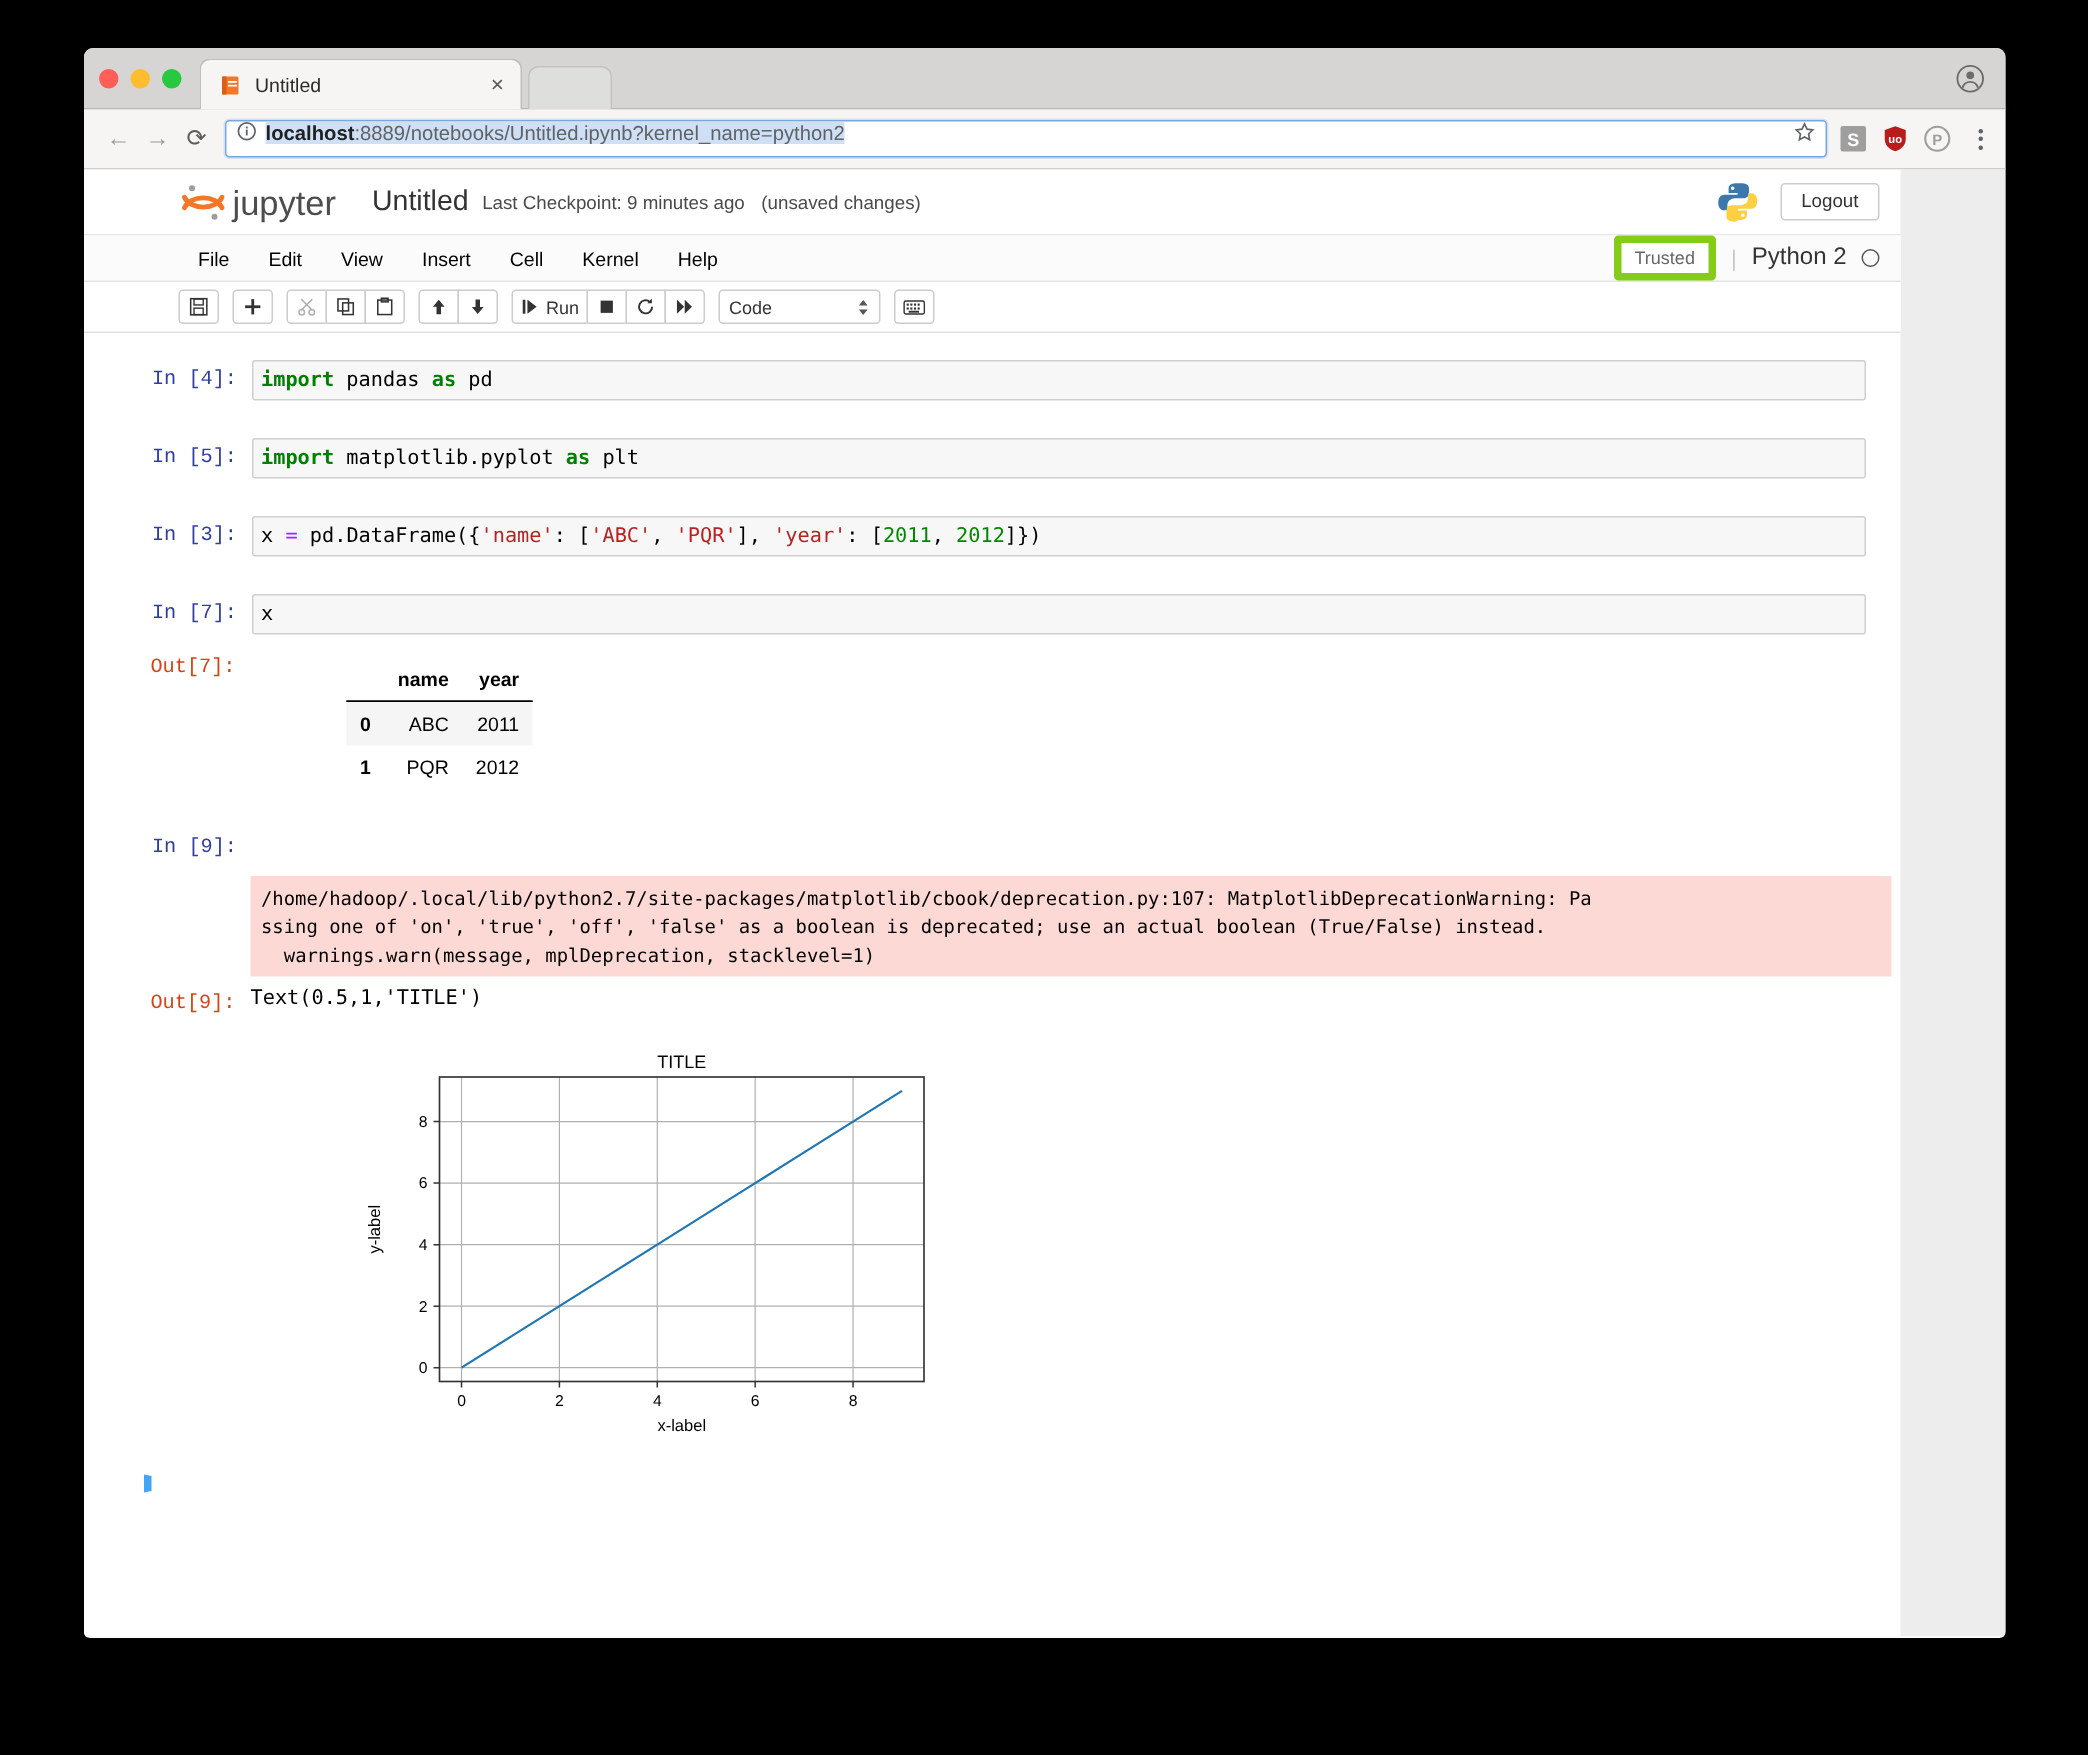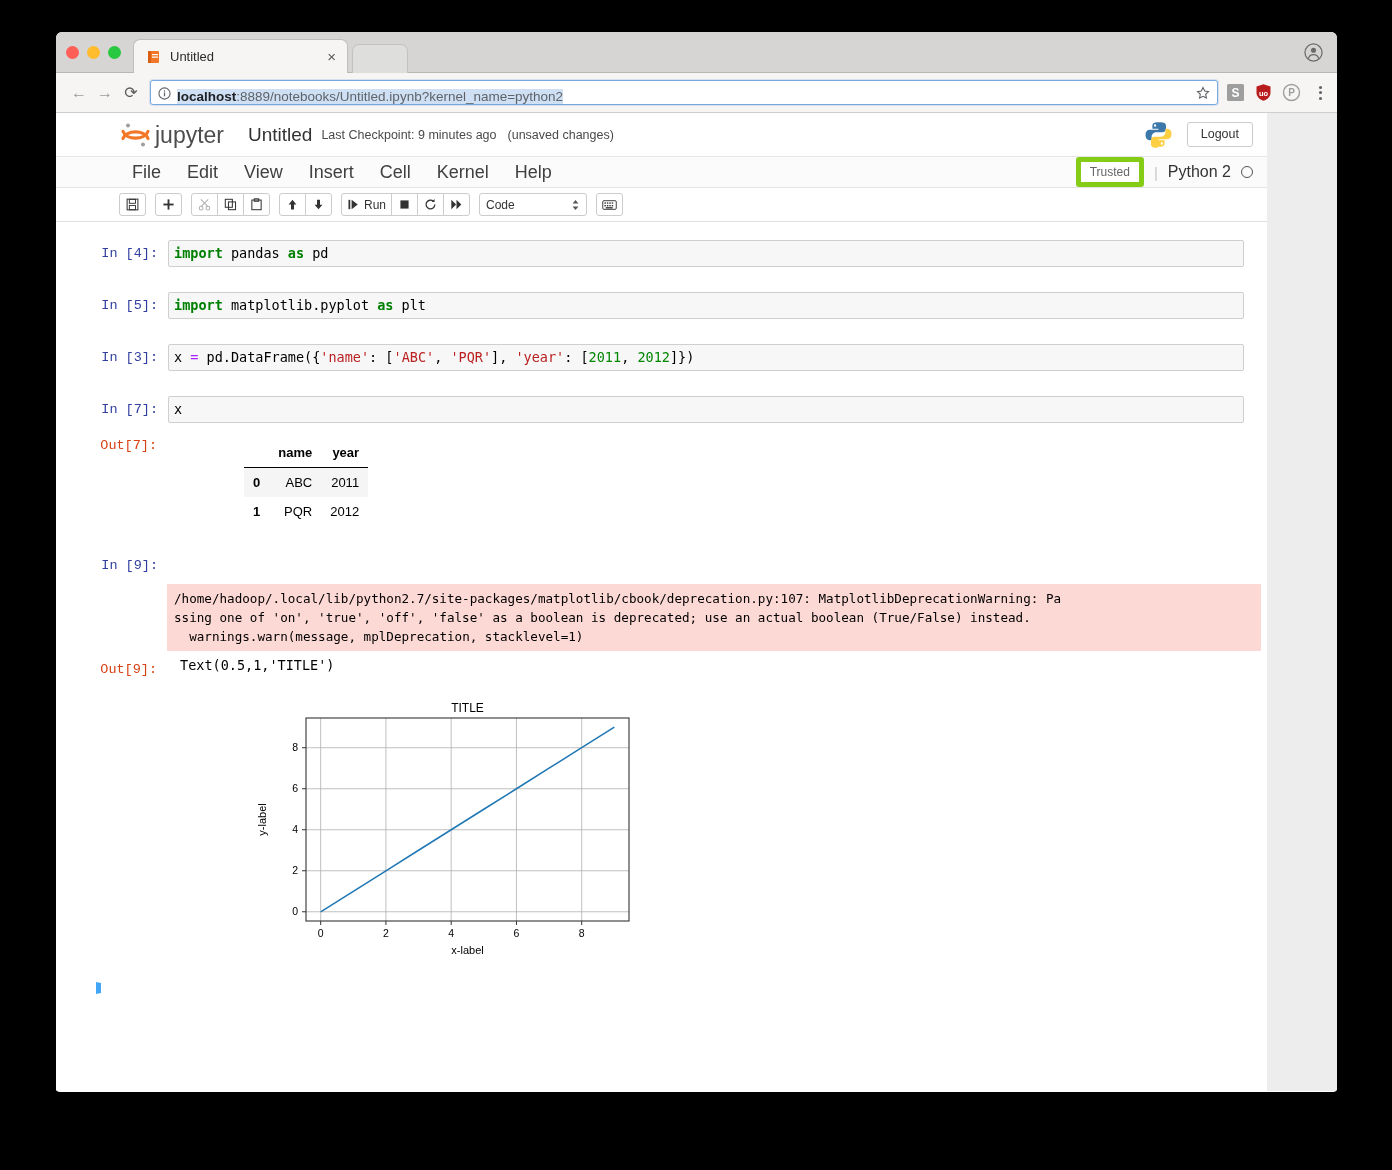--- a/index.html
+++ b/index.html
@@ -87,21 +87,21 @@
     flex: 0 0 auto;
   }
   .nav-btn.active { color: #5c5c5c; }
   .omnibox {
     flex: 1 1 auto;
     height: 25px;
     margin: 0 8px 0 6px;
     background: #fff;
     border: 1px solid #7aa7dd;
     border-radius: 3px;
-    display: flex; align-items: flex-end;
+    display: flex; align-items: flex-start;
     padding: 0 7px;
     box-shadow: 0 0 0 1px rgba(122,167,221,0.25);
   }
   .info-ico { flex: 0 0 13px; margin-right: 6px; }
   .urltext {
     font-size: 13.5px; color: #5f6368;
     white-space: nowrap; overflow: hidden;
     background: #cfe0f5;
   }
   .urltext b { color: #202124; font-weight: 700; }
@@ -152,21 +152,21 @@
   }
   
   .menubar {
     height: 31px;
     background: #fbfbfb;
     border-bottom: 1px solid #e4e4e4;
     display: flex; align-items: center;
     padding-left: 63px;
   }
   .menu-item {
-    font-size: 18px; color: #404040;
+    font-size: 13px; color: #000000;
     padding: 5px 13px;
     white-space: nowrap;
   }
   .menu-right { margin-left: auto; display: flex; align-items: center; padding-right: 14px; gap: 10px; }
   .trusted {
     font-size: 12px; color: #666;
     border: 5px solid #84cc16; border-radius: 3px;
     padding: 3px 9px; background: #fff;
   }
   .kernel-sep { color: #c8c8c8; font-size: 15px; }
@@ -255,21 +255,20 @@
   }
   .tok-kw { color: #008000; font-weight: bold; }
   .tok-str { color: #ba2121; }
   .tok-num { color: #080; }
   .tok-op { color: #a2f; }
   .tok-builtin { color: #008000; }
   .out-row {
     display: flex;
     padding: 3px 22px 3px 0;
     margin-left: 40px;
-    gap: 13px;
   }
   .out-body {
     flex: 1 1 auto;
     font-family: "DejaVu Sans Mono", monospace;
     font-size: 13.5px;
     line-height: 19px;
     color: #000;
   }
   
   .df-wrap { padding: 6px 0 4px 64px; }

